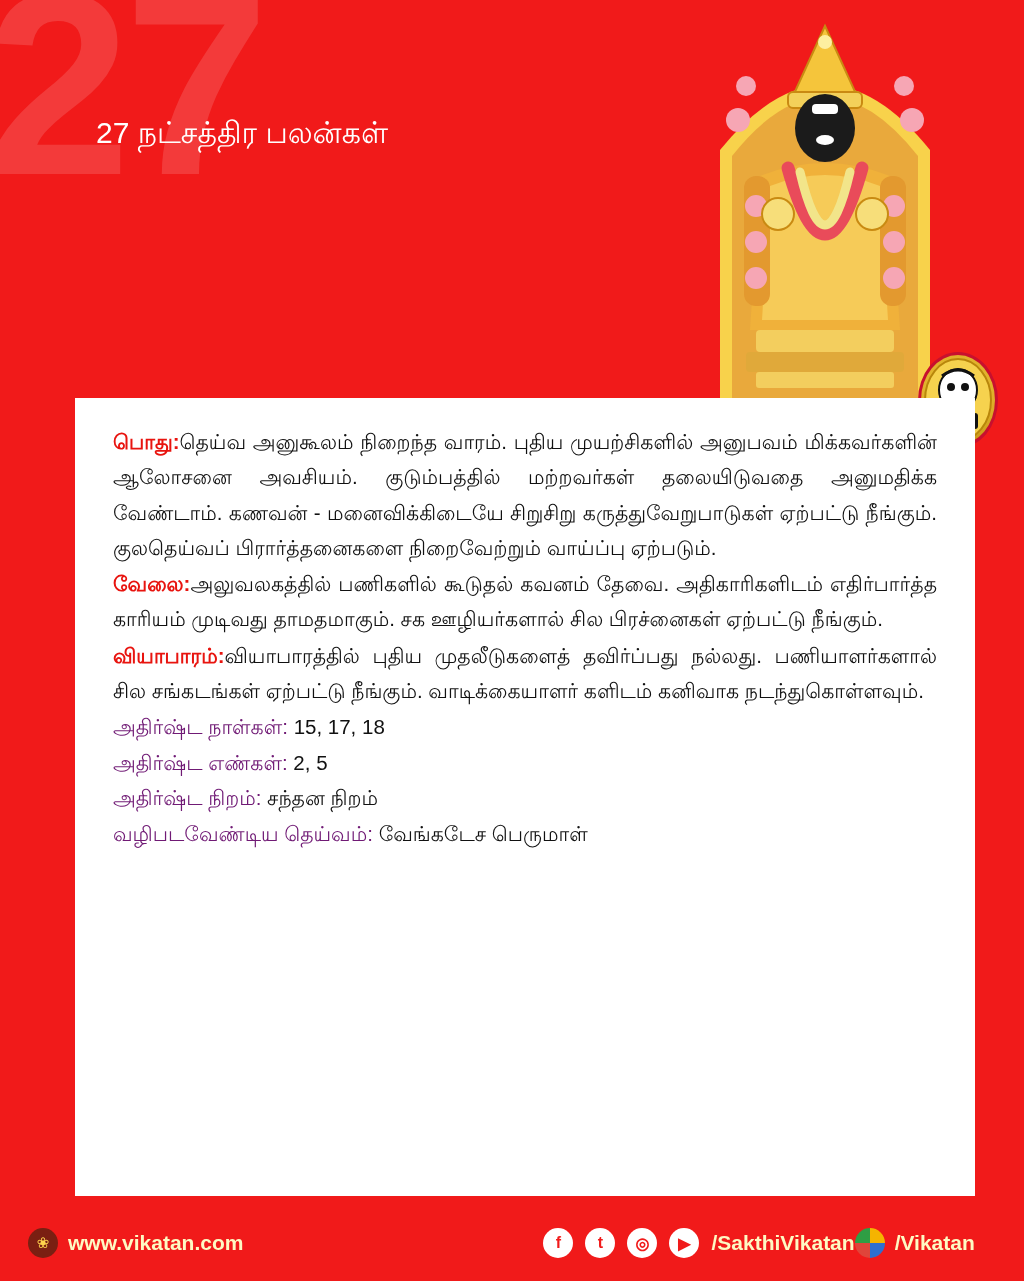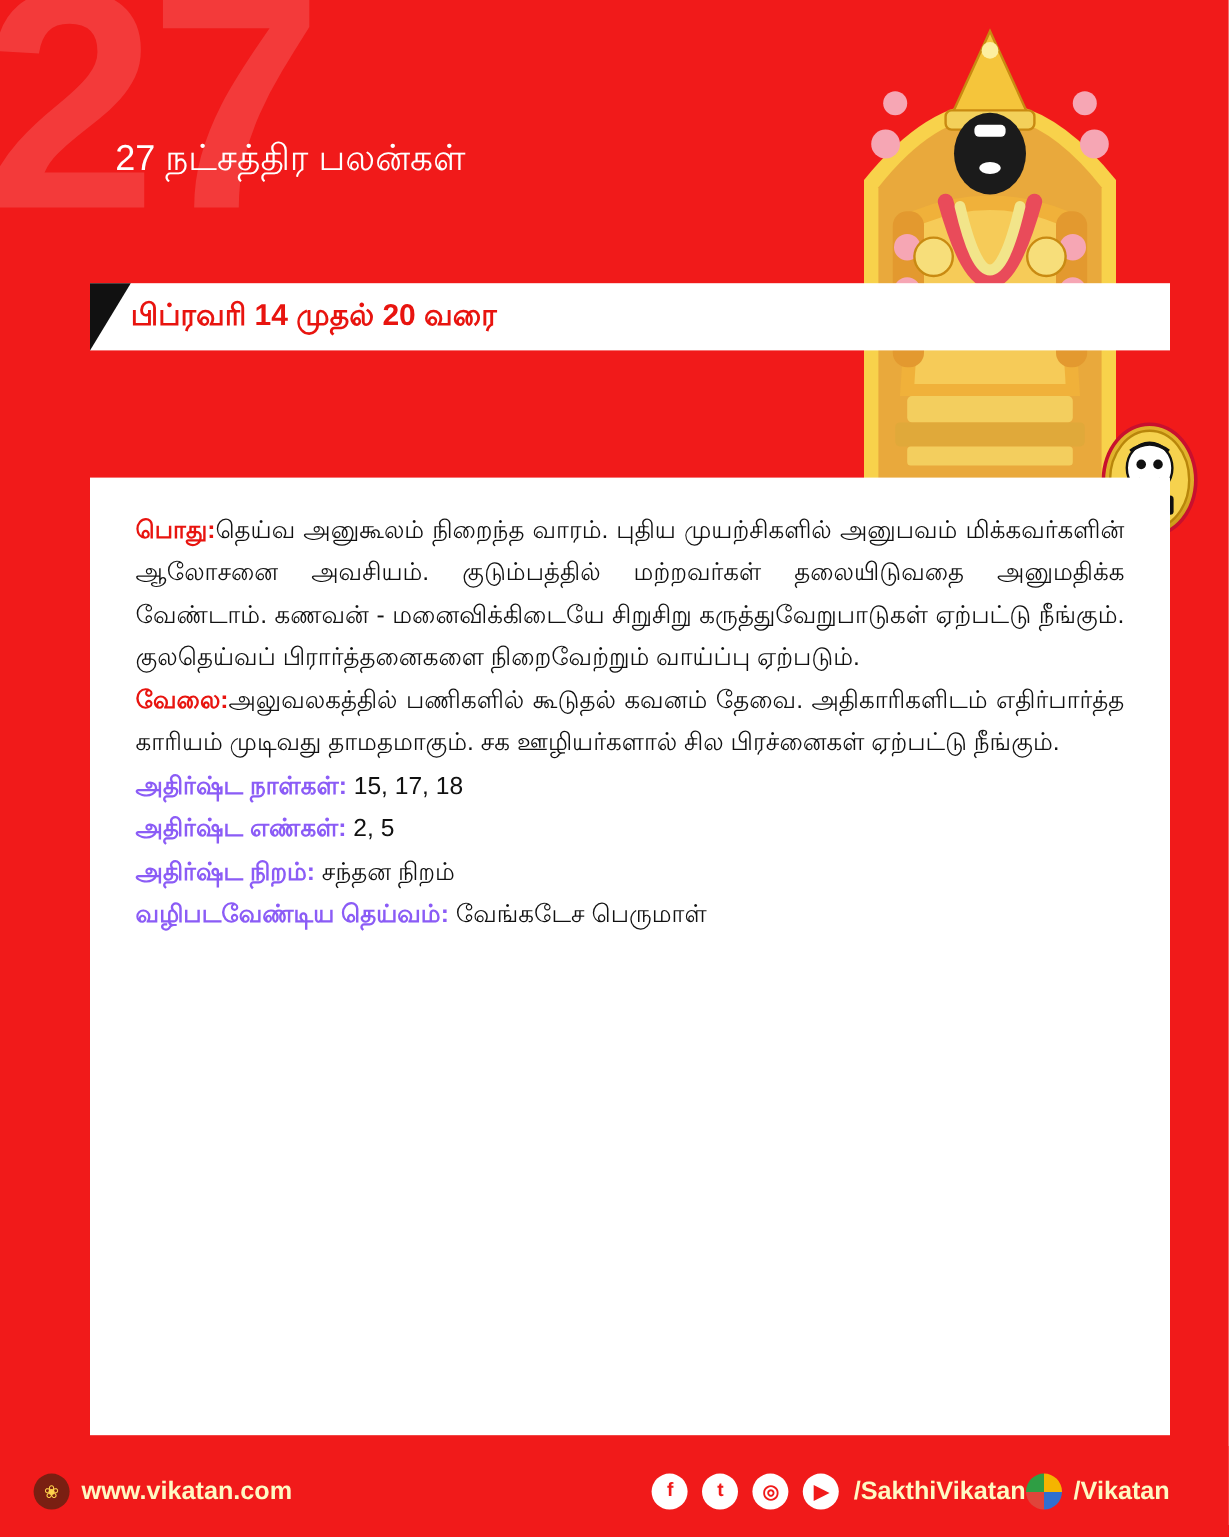--- a/index.html
+++ b/index.html
@@ -117,22 +117,22 @@
   .para .lbl {
     color: #E8140F;
     font-weight: bold;
   }
   .kv {
     font-size: 20.5px;
     line-height: 1.74;
     color: #111111;
   }
   .kv .lbl {
-    color: #8b5cf6;
-    font-weight: bold;
+    color: #701a75;
+    font-weight: normal;
   }
   
   .mascot {
     position: absolute;
     right: 26px;
     top: 352px;
     width: 80px;
     height: 96px;
     border-radius: 50%;
     background: radial-gradient(circle at 50% 40%, #F3D24A 0%, #E0B02A 55%, #B8860B 100%);
@@ -245,24 +245,20 @@
       <circle cx="212" cy="214" r="16" fill="#F7DE7A" stroke="#C98A12" stroke-width="2"></circle>
 
       <rect x="96" y="330" width="138" height="22" rx="4" fill="#F3CE5E"></rect>
       <rect x="86" y="352" width="158" height="20" rx="4" fill="#E0A93A"></rect>
       <rect x="96" y="372" width="138" height="16" rx="3" fill="#F3CE5E"></rect>
     </svg>
   </div>
 
   <div class="header-title">27 நட்சத்திர பலன்கள்</div>
 
-  <div class="date-bar">
-    <div class="notch"></div>
-    <div class="date-text">பிப்ரவரி 14 முதல் 20 வரை</div>
-  </div>
 
 
   <div class="mascot">
     <svg width="72" height="88" viewBox="0 0 72 88">
       <ellipse cx="36" cy="44" rx="33" ry="41" fill="#F6D24E" stroke="#B8860B" stroke-width="2"></ellipse>
       <ellipse cx="36" cy="34" rx="19" ry="21" fill="#ffffff" stroke="#111" stroke-width="2"></ellipse>
       <circle cx="29" cy="31" r="4" fill="#111"></circle>
       <circle cx="43" cy="31" r="4" fill="#111"></circle>
       <path d="M27 43 Q36 50 45 43" stroke="#111" stroke-width="2" fill="none"></path>
       <path d="M20 20 Q36 8 52 20" stroke="#111" stroke-width="3" fill="none"></path>
@@ -275,20 +271,23 @@
     <div class="card-inner">
 
       <div class="para">
         <span class="lbl">பொது:</span><span>தெய்வ அனுகூலம் நிறைந்த வாரம். புதிய முயற்சிகளில் அனுபவம் மிக்கவர்களின் ஆலோசனை அவசியம். குடும்பத்தில் மற்றவர்கள் தலையிடுவதை அனுமதிக்க வேண்டாம். கணவன் - மனைவிக்கிடையே சிறுசிறு கருத்துவேறுபாடுகள் ஏற்பட்டு நீங்கும். குலதெய்வப் பிரார்த்தனைகளை நிறைவேற்றும் வாய்ப்பு ஏற்படும்.</span>
       </div>
 
       <div class="para">
         <span class="lbl">வேலை:</span><span>அலுவலகத்தில் பணிகளில் கூடுதல் கவனம் தேவை. அதிகாரிகளிடம் எதிர்பார்த்த காரியம் முடிவது தாமதமாகும். சக ஊழியர்களால் சில பிரச்னைகள் ஏற்பட்டு நீங்கும்.</span>
       </div>
 
+      <div class="para">
+        <span class="lbl">வியாபாரம்:</span><span>வியாபாரத்தில் புதிய முதலீடுகளைத் தவிர்ப்பது நல்லது. பணியாளர்களால் சில சங்கடங்கள் ஏற்பட்டு நீங்கும். வாடிக்கையாளர் களிடம் கனிவாக நடந்துகொள்ளவும்.</span>
+      </div>
 
 
       <div class="kv">
         <span class="lbl">அதிர்ஷ்ட நாள்கள்:</span>
         <span>15, 17, 18</span>
       </div>
       <div class="kv">
         <span class="lbl">அதிர்ஷ்ட எண்கள்:</span>
         <span>2, 5</span>
       </div>

